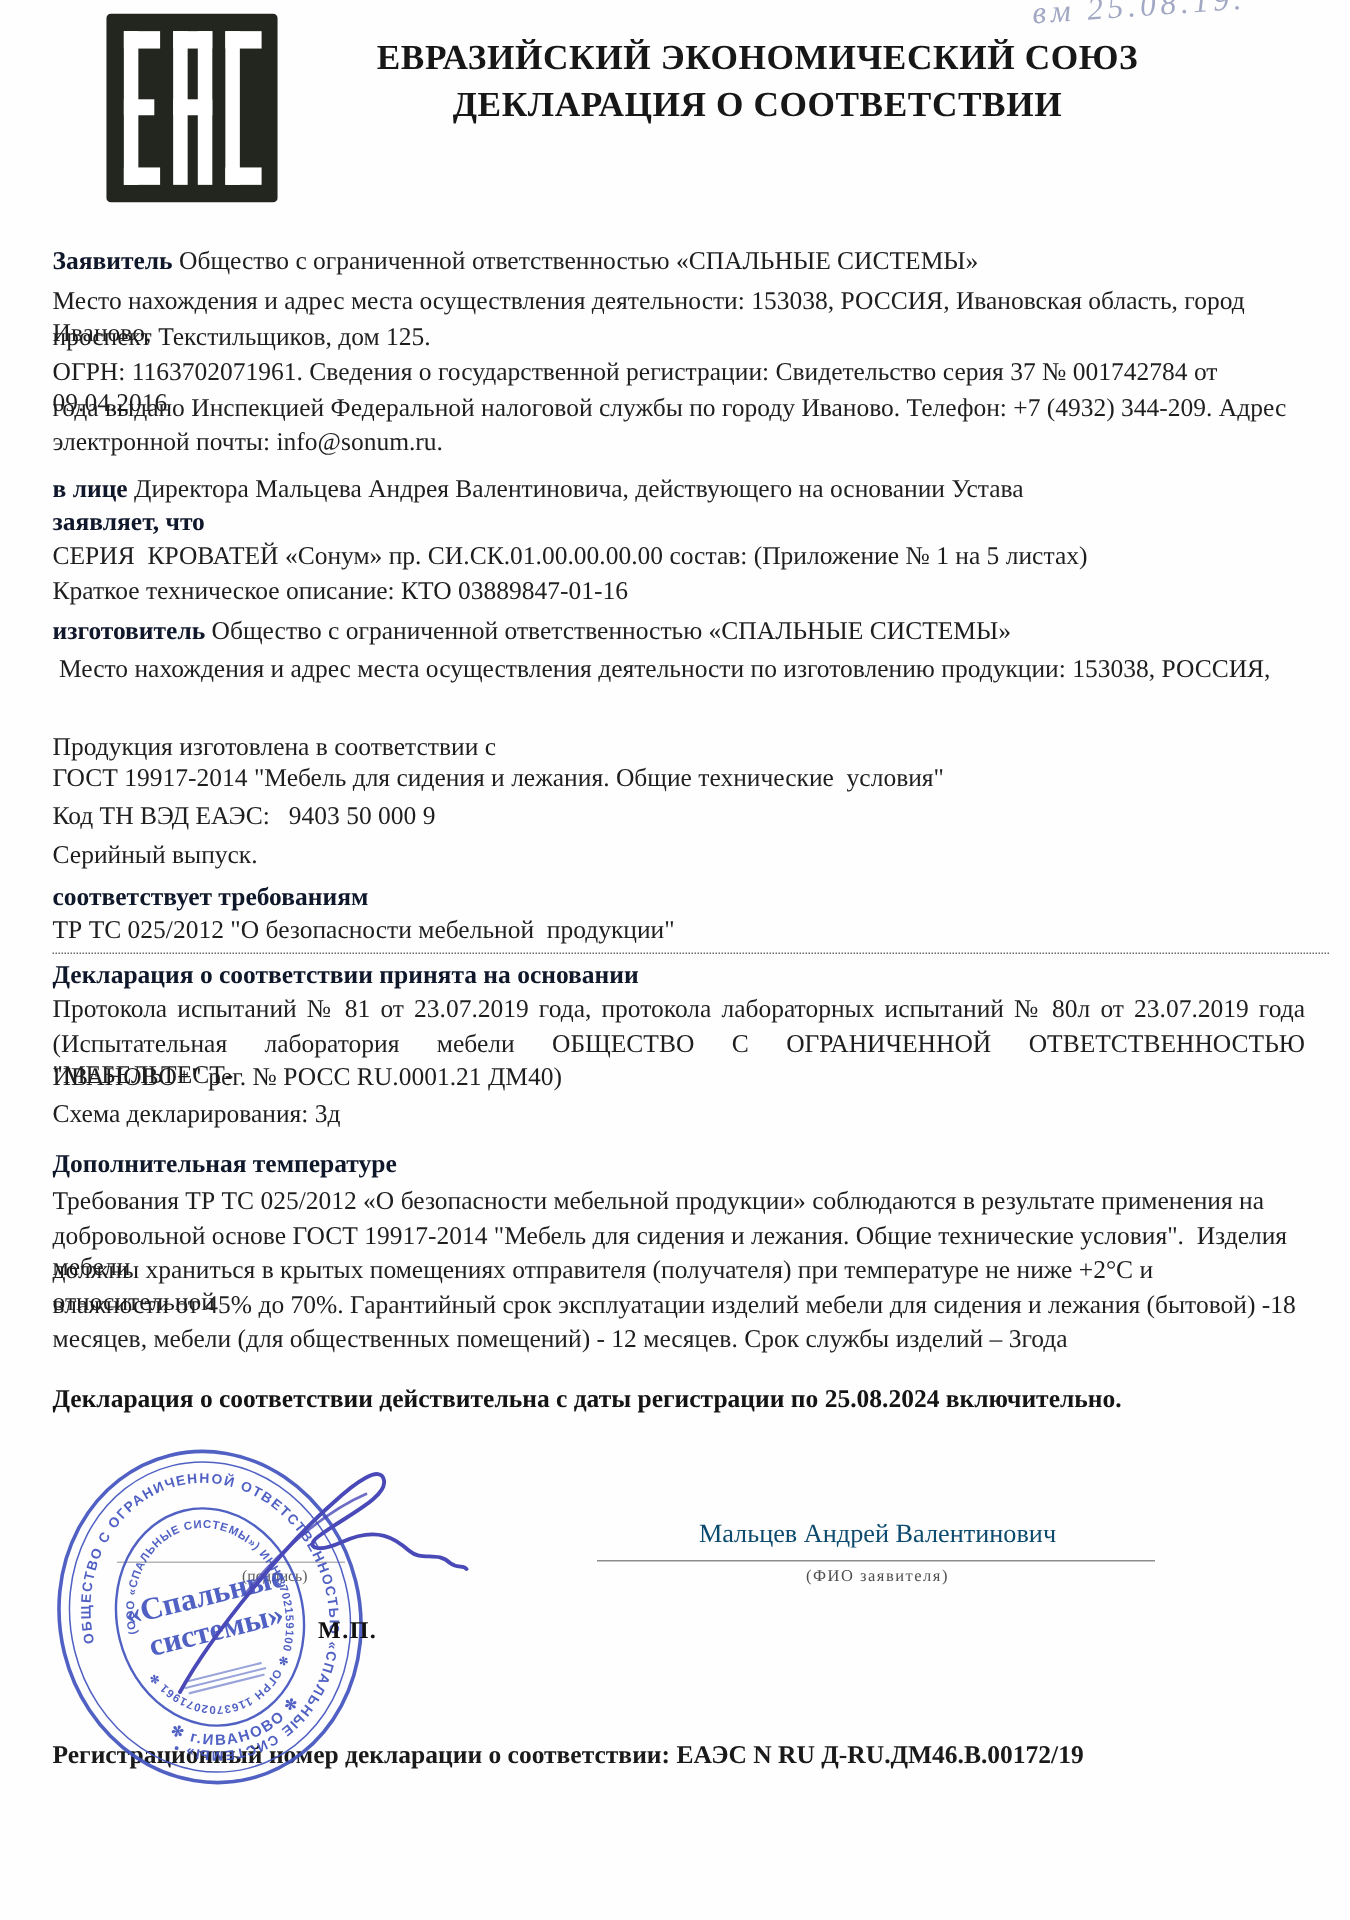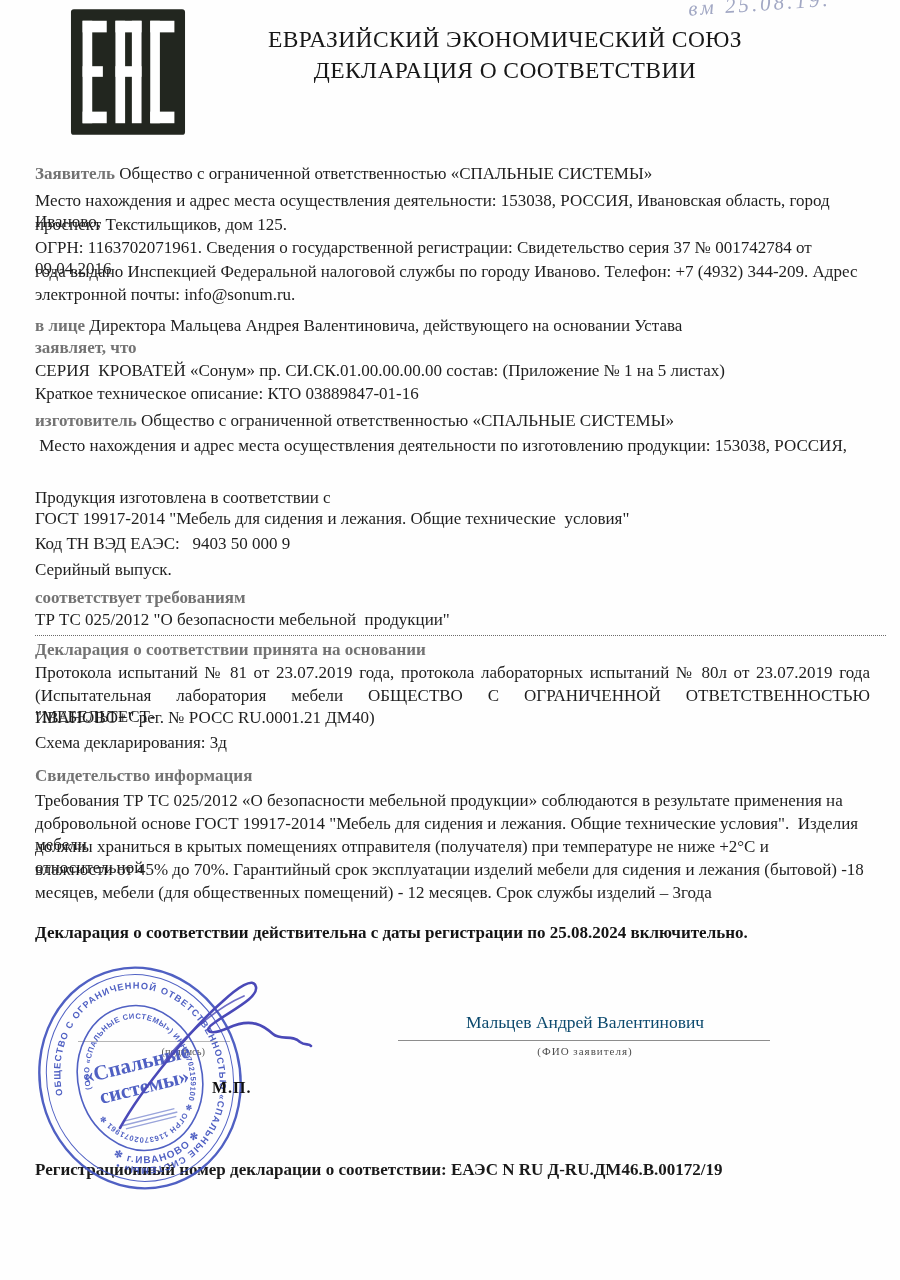--- a/index.html
+++ b/index.html
@@ -5,33 +5,33 @@
   html,body{margin:0;padding:0;background:#e8e8e8;}
   .page{
     position:relative; width:900px; height:1280px; margin:0 auto;
     background:#fefefe; overflow:hidden;
     font-family:"Liberation Serif","DejaVu Serif",serif;
     color:#1e1e1e;
   }
   
   .eac-logo{position:absolute; left:70px; top:8px; width:116px; height:128px;}
   .title-block{position:absolute; left:215px; top:24px; width:580px; text-align:center;}
-  .title-line{font-weight:normal; font-size:23.5px; letter-spacing:.4px; line-height:31px; color:#171717;}
+  .title-line{font-weight:bold; font-size:23.5px; letter-spacing:.4px; line-height:31px; color:#171717;}
   .handwritten{
     position:absolute; left:688px; top:-11px; width:220px;
     font-style:italic; font-size:21px; letter-spacing:3px;
     color:#a2a8c4; transform:rotate(-4deg); white-space:nowrap;
   }
   
   .line{
     position:absolute; left:35px; right:30px;
     font-size:17px; line-height:21px; white-space:pre-wrap;
     color:#1e1e1e;
   }
-  .line b{font-weight:bold; color:#737373;}
+  .line b{font-weight:bold; color:#0f172a;}
   .line--justify{text-align:justify; text-align-last:justify;}
   .line--dotted{border-bottom:1.5px dotted #6b6b6b; right:14px; padding-bottom:5px;}
   .line--bold{font-weight:bold; color:#141414;}
   
   .sig-name{position:absolute; left:400px; top:1012px; width:370px; text-align:center; font-size:17.5px; color:#0c4a6e;}
   .sig-rule{position:absolute; left:398px; top:1040px; width:372px; border-top:1px solid #8d8d8d;}
   .sig-caption{position:absolute; left:400px; top:1045px; width:370px; text-align:center; font-size:11px; letter-spacing:1px; color:#4e4e4e;}
   .stamp-rule{position:absolute; left:78px; top:1041px; width:152px; border-top:1px solid #b5b5b5;}
   .stamp-caption{position:absolute; left:95px; top:1046px; width:110px; text-align:right; font-size:10.5px; color:#5a5a5a;}
   .seal-mark{position:absolute; left:212px; top:1079px; font-size:16px; font-weight:bold; color:#101010; z-index:6; letter-spacing:1px;}
@@ -89,21 +89,21 @@
   <div class="line" style="top:508px">ГОСТ 19917-2014 "Мебель для сидения и лежания. Общие технические  условия"</div>
   <div class="line" style="top:533px">Код ТН ВЭД ЕАЭС:   9403 50 000 9</div>
   <div class="line" style="top:559px">Серийный выпуск.</div>
   <div class="line" style="top:587px"><b>соответствует требованиям</b></div>
   <div class="line line--dotted" style="top:609px">ТР ТС 025/2012 "О безопасности мебельной  продукции"</div>
   <div class="line" style="top:639px"><b>Декларация о соответствии принята на основании</b></div>
   <div class="line line--justify" style="top:662px">Протокола испытаний № 81 от 23.07.2019 года, протокола лабораторных испытаний № 80л от 23.07.2019 года</div>
   <div class="line line--justify" style="top:685px">(Испытательная лаборатория мебели ОБЩЕСТВО С ОГРАНИЧЕННОЙ ОТВЕТСТВЕННОСТЬЮ "МЕБЕЛЬТЕСТ-</div>
   <div class="line" style="top:707px">ИВАНОВО+" рег. № РОСС RU.0001.21 ДМ40)</div>
   <div class="line" style="top:732px">Схема декларирования: 3д</div>
-  <div class="line" style="top:765px"><b>Свидетельство информация</b></div>
+  <div class="line" style="top:765px"><b>Дополнительная температуре</b></div>
   <div class="line" style="top:790px">Требования ТР ТС 025/2012 «О безопасности мебельной продукции» соблюдаются в результате применения на</div>
   <div class="line" style="top:813px">добровольной основе ГОСТ 19917-2014 "Мебель для сидения и лежания. Общие технические условия".  Изделия мебели</div>
   <div class="line" style="top:836px">должны храниться в крытых помещениях отправителя (получателя) при температуре не ниже +2°С и относительной</div>
   <div class="line" style="top:859px">влажности от 45% до 70%. Гарантийный срок эксплуатации изделий мебели для сидения и лежания (бытовой) -18</div>
   <div class="line" style="top:882px">месяцев, мебели (для общественных помещений) - 12 месяцев. Срок службы изделий – 3года</div>
   <div class="line line--bold" style="top:922px">Декларация о соответствии действительна с даты регистрации по 25.08.2024 включительно.</div>
 
   <div class="sig-name">Мальцев Андрей Валентинович</div>
   <div class="sig-rule"></div>
   <div class="sig-caption">(ФИО заявителя)</div>

